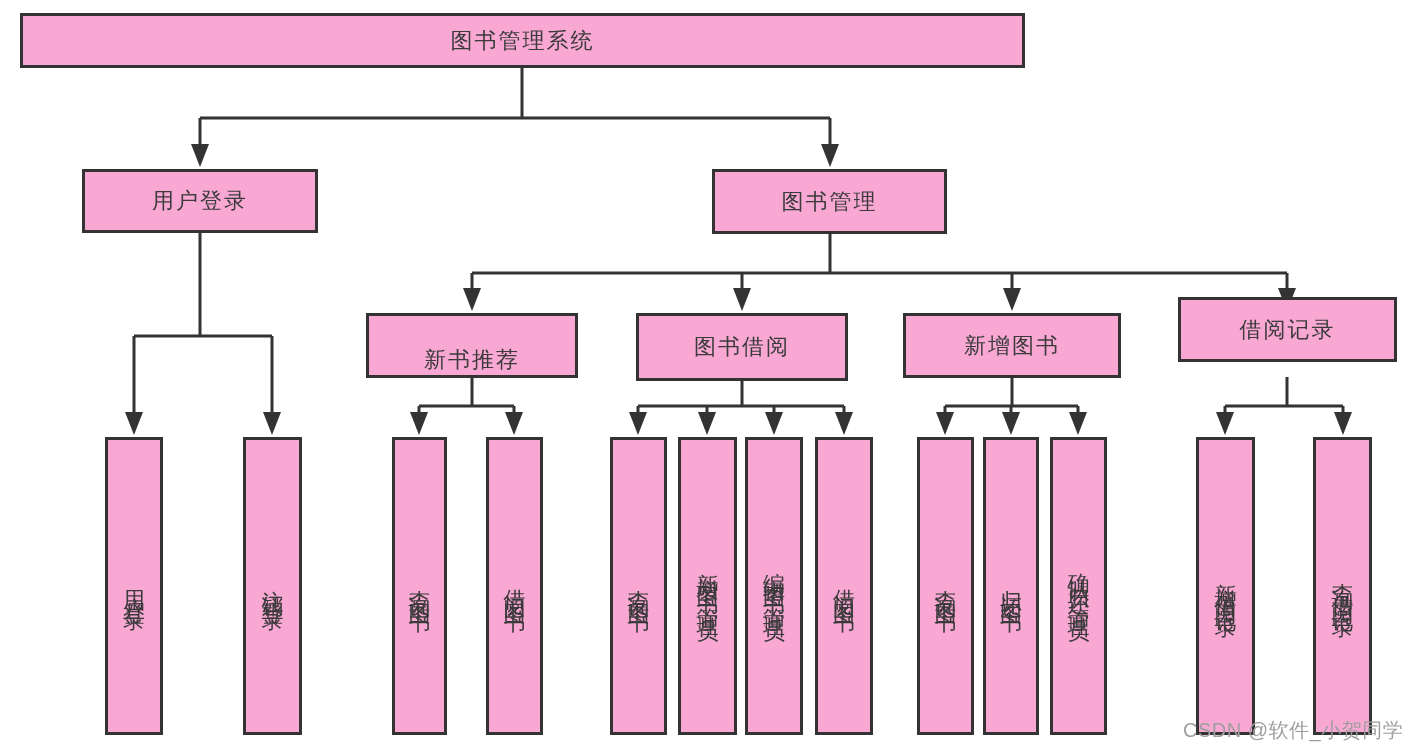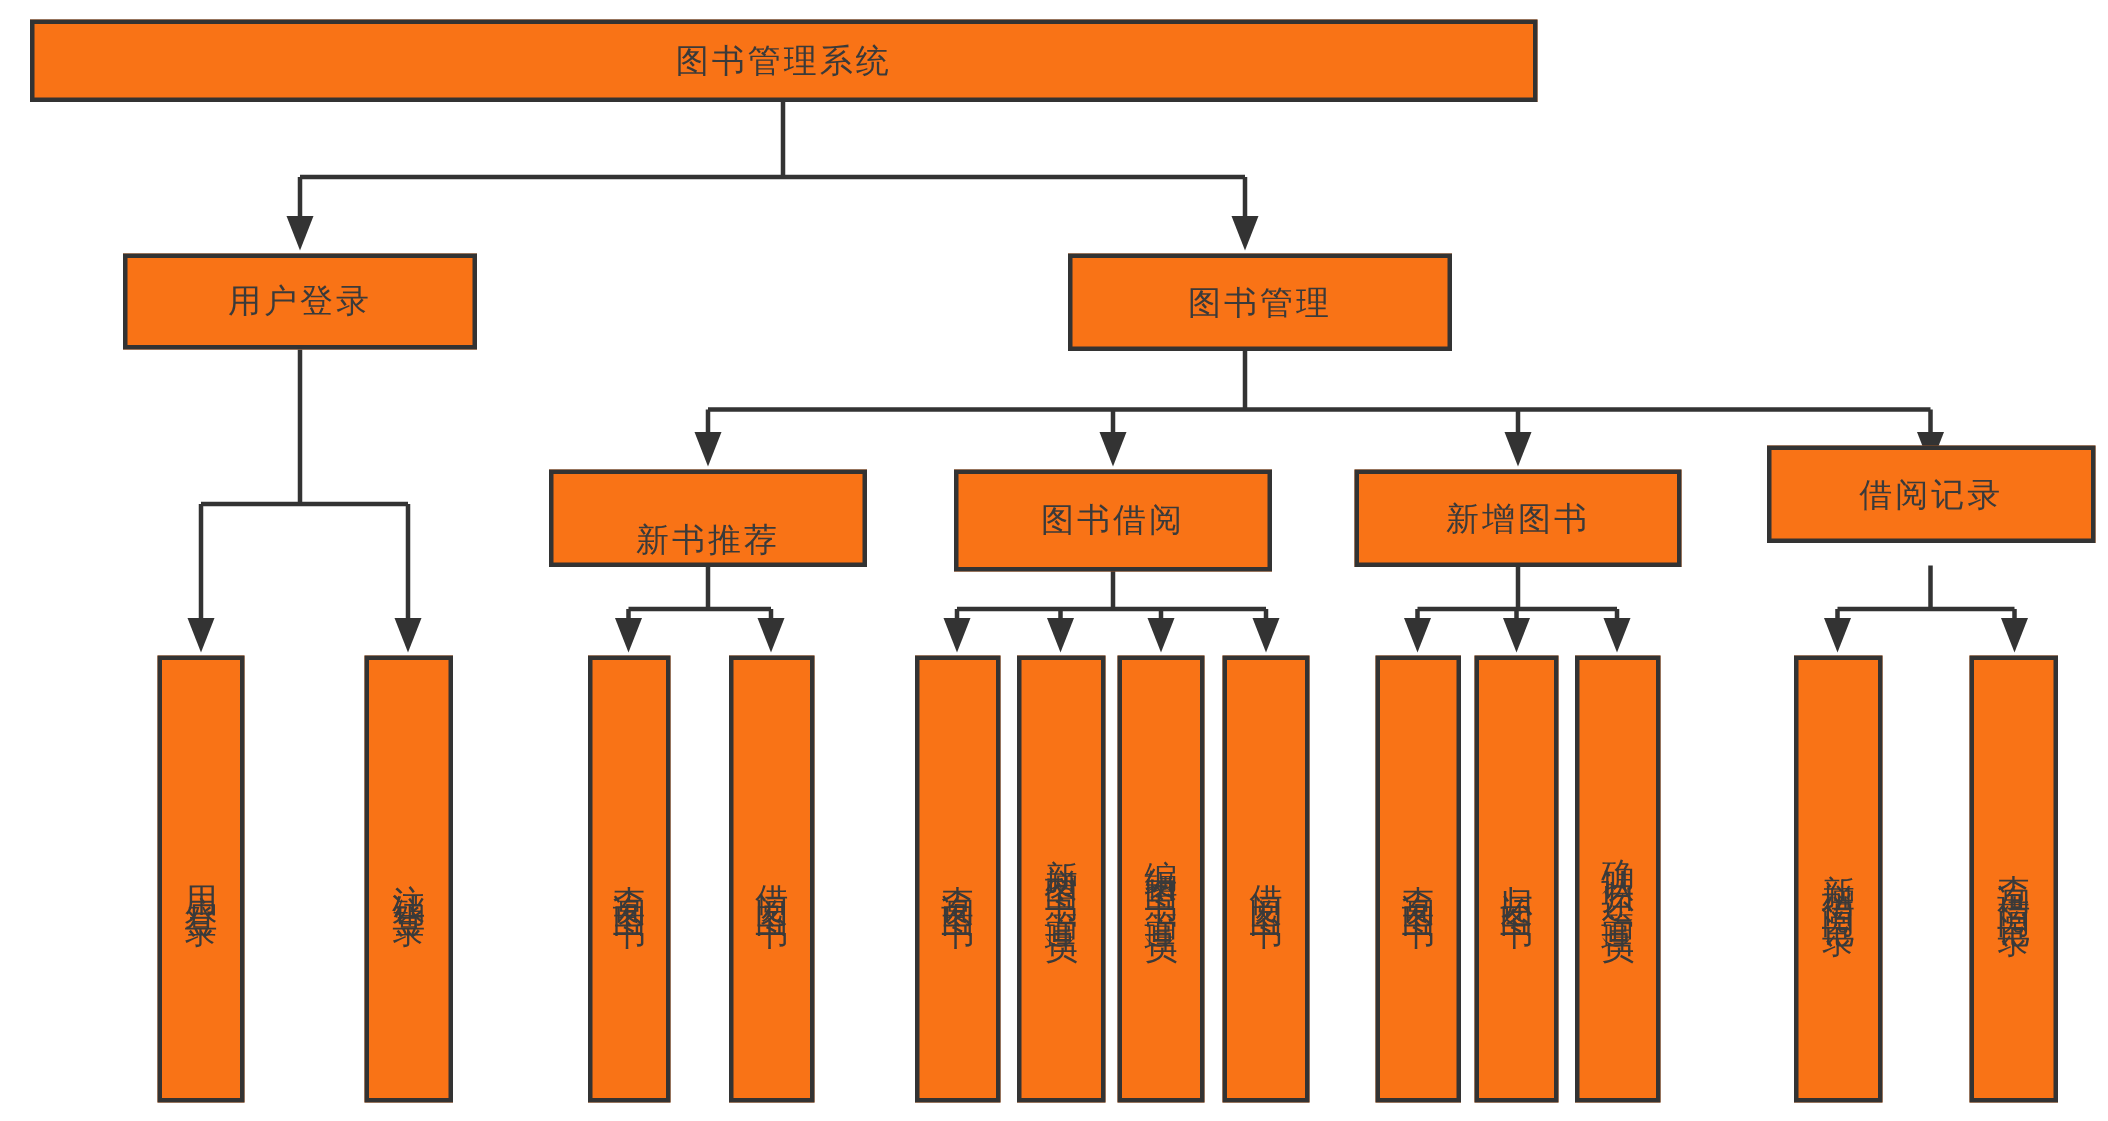--- a/index.html
+++ b/index.html
@@ -20,21 +20,21 @@
     left: 0;
     top: 0;
     width: 1405px;
     height: 747px;
     z-index: 1;
   }
   .node {
     position: absolute;
     box-sizing: border-box;
     border: 3px solid #333333;
-    background: #f97316;
+    background: #f9a8d4;
     display: flex;
     align-items: center;
     justify-content: center;
     color: #3a3a3a;
     z-index: 2;
   }
   .node .hlabel {
     font-size: 22px;
     letter-spacing: 2px;
     white-space: nowrap;
@@ -46,21 +46,21 @@
     font-size: 22px;
     letter-spacing: 7px;
     line-height: 1;
     white-space: nowrap;
     color: #3a3a3a;
   }
   
   .n-root { left: 20px;  top: 13px;  width: 1005px; height: 55px; }
   
   .n-l2a  { left: 82px;  top: 169px; width: 236px;  height: 64px; }
-  .n-l2b  { left: 712px; top: 169px; width: 256px;  height: 65px; }
+  .n-l2b  { left: 712px; top: 169px; width: 235px;  height: 65px; }
   
   .n-l3a  { left: 366px;  top: 313px; width: 212px; height: 65px; align-items: flex-end; }
   .n-l3b  { left: 636px;  top: 313px; width: 212px; height: 68px; }
   .n-l3c  { left: 903px;  top: 313px; width: 218px; height: 65px; }
   .n-l3d  { left: 1178px; top: 297px; width: 219px; height: 65px; }
   
   .leaf { top: 437px; height: 298px; }
   .n-u1 { left: 105px;  width: 58px; }
   .n-u2 { left: 243px;  width: 59px; }
   .n-n1 { left: 392px;  width: 55px; }
@@ -183,13 +183,14 @@
     <span class="vlabel">确认归还（管理员）</span>
   </div>
 
   <div class="node leaf n-r1">
     <span class="vlabel">新增借阅记录</span>
   </div>
   <div class="node leaf n-r2">
     <span class="vlabel">查询借阅记录</span>
   </div>
 
+  <div class="watermark">CSDN @软件_小贺同学</div>
 </div>
 
 </body></html>

